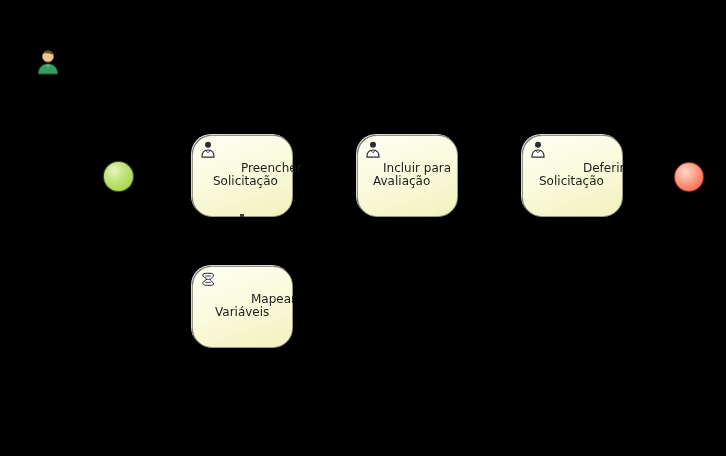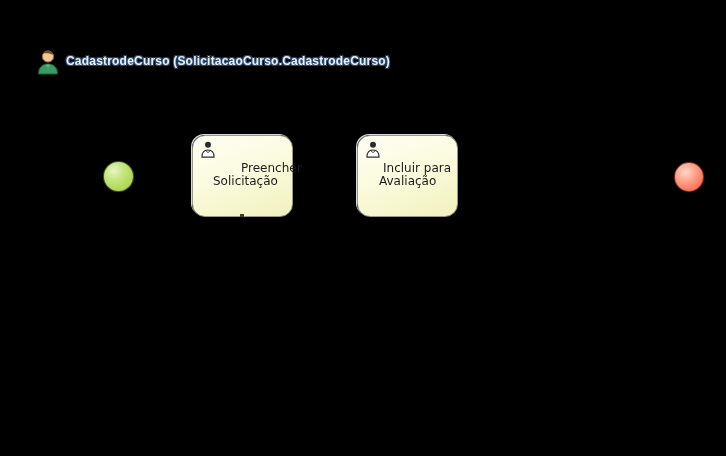--- a/index.html
+++ b/index.html
@@ -30,21 +30,21 @@
   }
   .event.end{
     left:674px;top:162px;width:28px;height:28px;
     background:radial-gradient(circle at 38% 32%, #ffd8ca 0%, #fda48c 38%, #fa755a 72%, #f15840 100%);
     border:1px solid rgba(110,30,18,.85);
   }
   
   .task{
     position:absolute;width:99px;height:80px;
     border:1px solid #97978a;
-    border-radius:13px;
+    border-radius:20px;
     background:linear-gradient(160deg,#fefef4 0%,#fbfbdf 45%,#f1f1bd 100%);
     box-shadow:-1px -1px 0 rgba(255,255,255,.85);
   }
   .task-icon{position:absolute;left:6px;top:4px;width:18px;height:19px;}
   .task-label{position:absolute;left:0;top:26px;width:99px;color:#1c1c1c;font-size:12px;}
   .task-label .line{line-height:13px;white-space:nowrap;}
   .flow-tick{position:absolute;left:47px;bottom:-1px;width:4px;height:3px;background:#3c3c30;}
 </style>
 </head>
 <body>
@@ -53,21 +53,20 @@
 
   <div class="header">
     <span class="header-icon">
       <svg viewBox="0 0 24 27" width="24" height="27">
         <path d="M2.5 26 C2.5 19 6.5 16 12 16 C17.5 16 21.5 19 21.5 26 Z" fill="#3a9b66" stroke="#1f5c3a" stroke-width="1"></path>
         <path d="M9.5 16.5 L12 20 L14.5 16.5 Z" fill="#5ebc8a"></path>
         <circle cx="12" cy="8.5" r="5.6" fill="#f2c795" stroke="#9c6b3f" stroke-width="1"></circle>
         <path d="M7.5 5.5 C8.5 2.5 14 2.2 16 4.5 L16.8 7 C13.5 5.2 10.5 5.2 7.5 5.5 Z" fill="#6b4a26"></path>
       </svg>
     </span>
-    <span class="header-title">CadastrodeCurso (SolicitacaoCurso.CadastrodeCurso)</span>
   </div>
 
   <div class="event start"></div>
 
   <div class="task" style="left:192px;top:135px;">
     <span class="task-icon">
       <svg viewBox="0 0 20 21" width="18" height="19">
         <circle cx="10" cy="5.2" r="3.3" fill="#2b2b2b"></circle>
         <path d="M3.2 19 C3.2 13.5 6 11 10 11 C14 11 16.8 13.5 16.8 19 Z" fill="#ffffff" stroke="#2b2b2b" stroke-width="1.2"></path>
         <path d="M7.2 11.4 L10 14 L12.8 11.4" fill="none" stroke="#2b2b2b" stroke-width="1"></path>
@@ -83,21 +82,46 @@
   <div class="task" style="left:357px;top:135px;">
     <span class="task-icon">
       <svg viewBox="0 0 20 21" width="18" height="19">
         <circle cx="10" cy="5.2" r="3.3" fill="#2b2b2b"></circle>
         <path d="M3.2 19 C3.2 13.5 6 11 10 11 C14 11 16.8 13.5 16.8 19 Z" fill="#ffffff" stroke="#2b2b2b" stroke-width="1.2"></path>
         <path d="M7.2 11.4 L10 14 L12.8 11.4" fill="none" stroke="#2b2b2b" stroke-width="1"></path>
       </svg>
     </span>
     <div class="task-label">
       <div class="line" style="margin-left:25px;">Incluir para</div>
-      <div class="line" style="margin-left:21px;">Avaliação</div>
+      <div class="line" style="margin-left:15px;">Avaliação</div>
     </div>
   </div>
 
+  <div class="task" style="left:522px;top:135px;">
+    <span class="task-icon">
+      <svg viewBox="0 0 20 21" width="18" height="19">
+        <circle cx="10" cy="5.2" r="3.3" fill="#2b2b2b"></circle>
+        <path d="M3.2 19 C3.2 13.5 6 11 10 11 C14 11 16.8 13.5 16.8 19 Z" fill="#ffffff" stroke="#2b2b2b" stroke-width="1.2"></path>
+        <path d="M7.2 11.4 L10 14 L12.8 11.4" fill="none" stroke="#2b2b2b" stroke-width="1"></path>
+      </svg>
+    </span>
+    <div class="task-label">
+      <div class="line" style="margin-left:60px;">Deferir</div>
+      <div class="line" style="margin-left:16px;">Solicitação</div>
+    </div>
+  </div>
 
+  <div class="task" style="left:192px;top:266px;">
+    <span class="task-icon">
+      <svg viewBox="0 0 20 21" width="18" height="19">
+        <path d="M13.5 2.5 L7 2.5 C4.6 2.5 3.4 4.1 4.6 5.6 C5.7 7 8.2 7.4 8.2 9 C8.2 10.6 5.2 10.9 4.5 12.6 C3.9 14.3 5.4 15.8 7.6 15.8 L14.2 15.8 C16.2 15.8 16.8 14.2 15.8 13 C14.7 11.7 12.6 11.2 12.6 9.6 C12.6 8 15.2 7.5 15.8 5.7 C16.3 4 15.5 2.5 13.5 2.5 Z" fill="#ffffff" stroke="#222222" stroke-width="1.1"></path>
+        <path d="M7 5.6 L13 5.6 M7.6 9.1 L12.4 9.1 M7 12.6 L13 12.6" fill="none" stroke="#222222" stroke-width="1"></path>
+      </svg>
+    </span>
+    <div class="task-label">
+      <div class="line" style="margin-left:58px;">Mapear</div>
+      <div class="line" style="margin-left:22px;">Variáveis</div>
+    </div>
+  </div>
 
   <div class="event end"></div>
 
 </div>
 
 </body></html>

